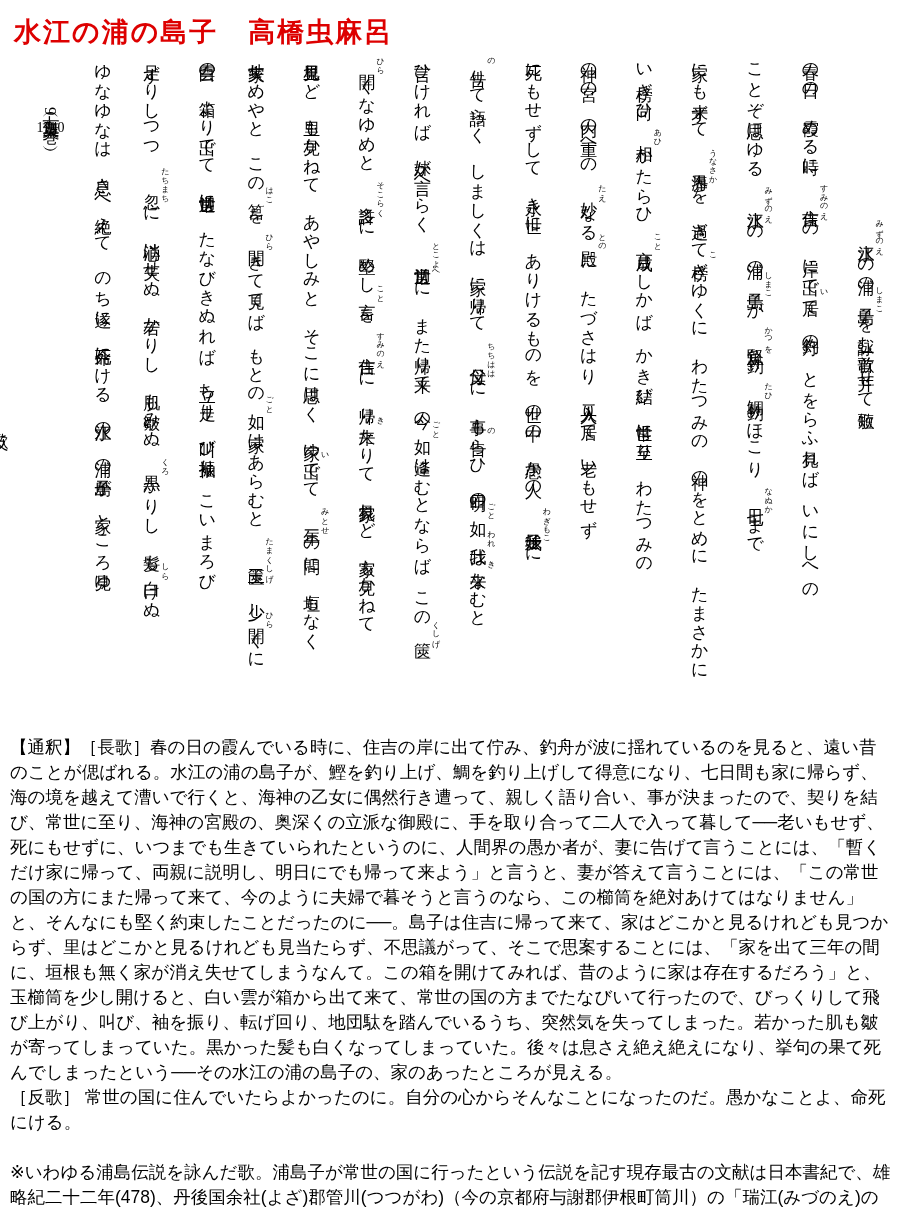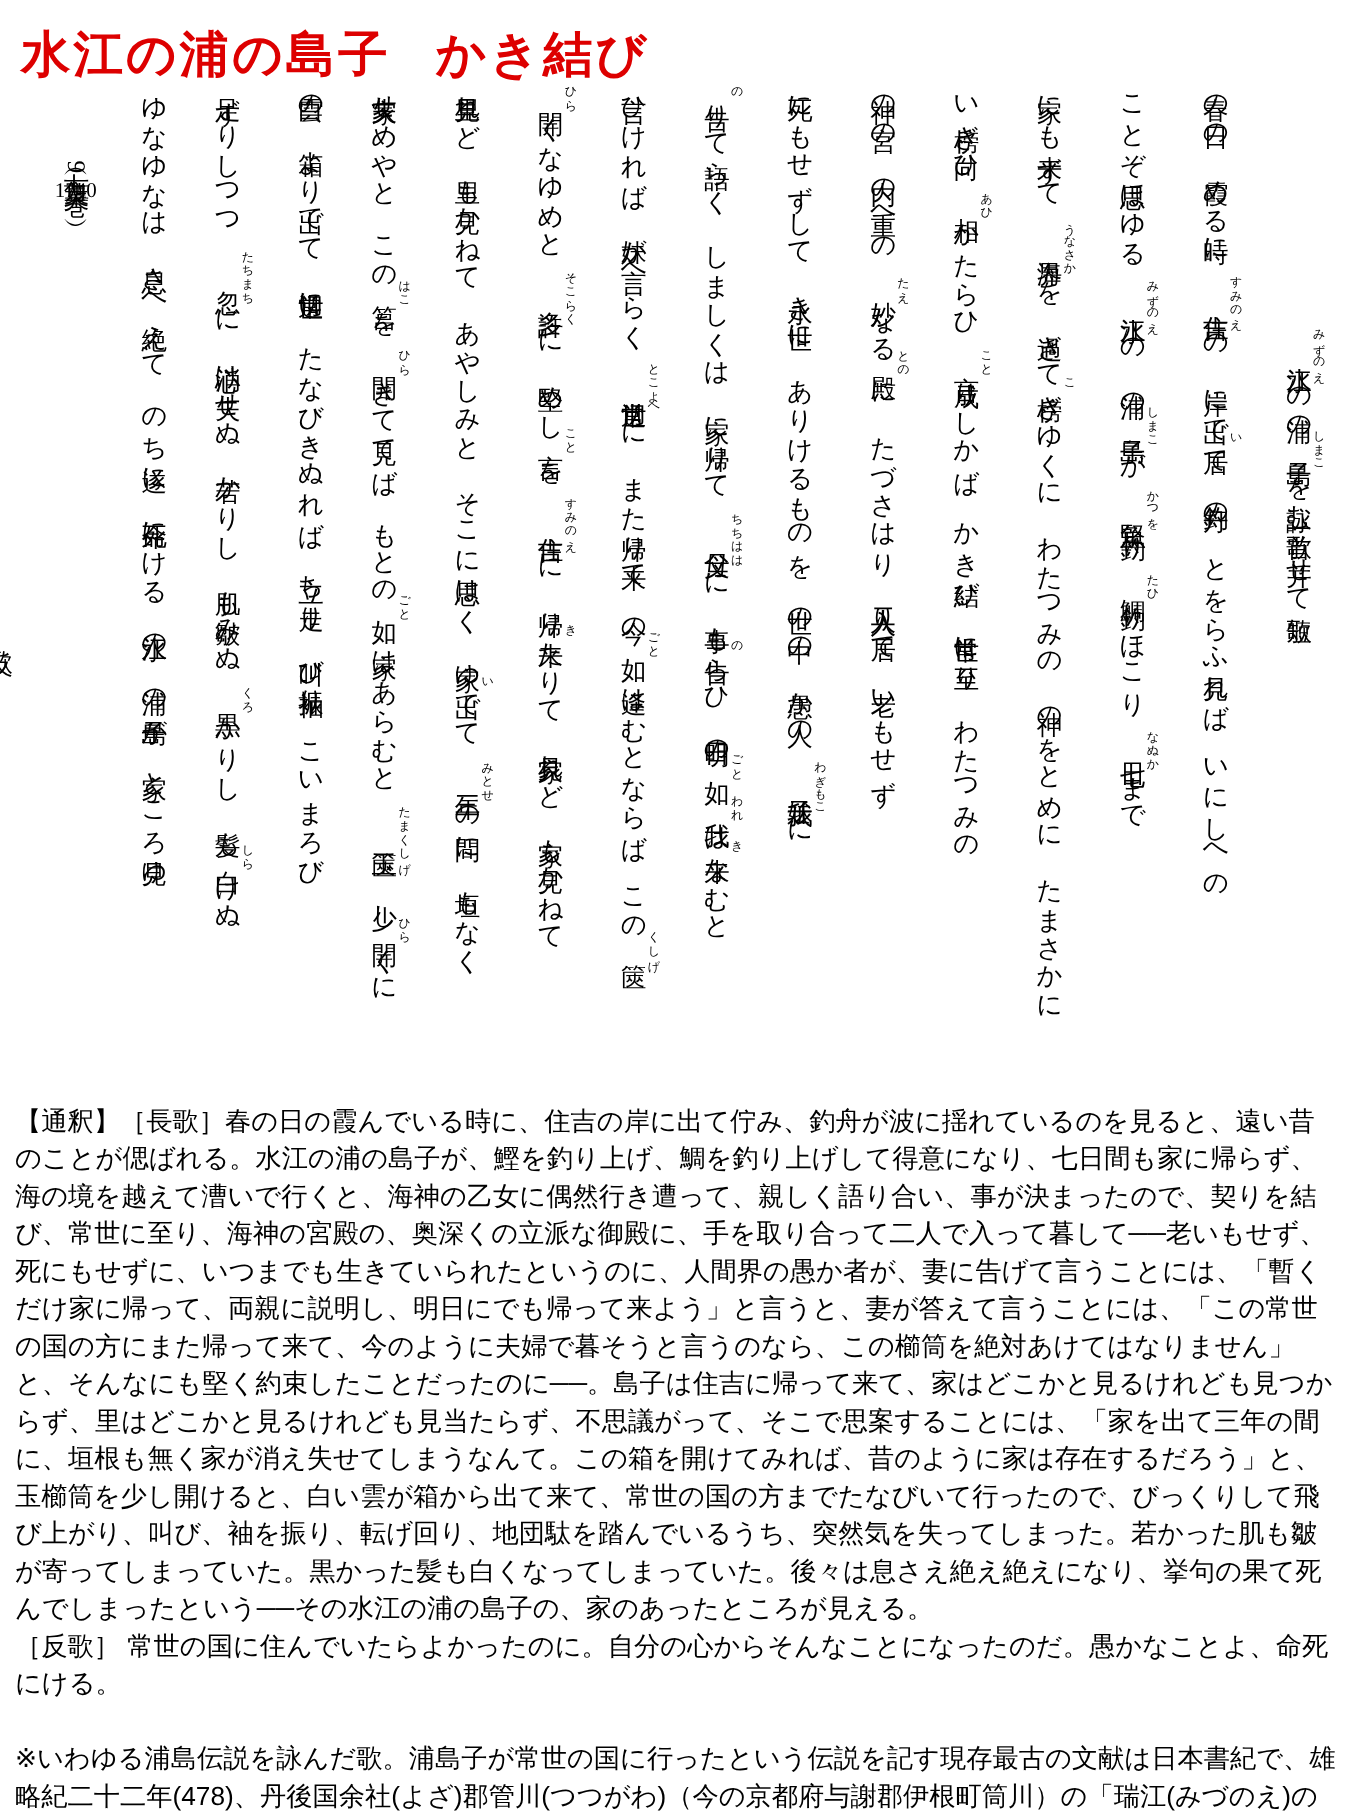--- a/index.html
+++ b/index.html
@@ -6,21 +6,21 @@
   body {
     width:901px; height:1209px; overflow:hidden;
     font-family:"Liberation Sans","DejaVu Sans",sans-serif;
     color:#000;
   }
   .page { position:relative; width:901px; height:1209px; background:#fff; }
 
   
   .title {
     position:absolute; left:14px; top:14px; margin:0;
-    font-size:33px; font-weight:bold; letter-spacing:2px;
+    font-size:27px; font-weight:bold; letter-spacing:2px;
     color:#dd0000;
     font-family:"Liberation Sans","DejaVu Sans",sans-serif;
     display:flex; gap:30px; white-space:nowrap;
   }
 
   
   .poem {
     position:absolute; top:52px; right:18px; height:690px;
     writing-mode:vertical-rl;
     font-family:"Liberation Serif","DejaVu Serif",serif;
@@ -43,21 +43,21 @@
   .notes p { margin:0; }
   .notes p.comment { margin-top:25px; }
 </style>
 </head>
 <body>
 
 <div class="page">
 
   <h1 class="title">
     <span>水江の浦の島子</span>
-    <span>かき結び</span>
+    <span>高橋虫麻呂</span>
   </h1>
 
   <div class="poem" id="poem">
       <div class="vline" style="padding-top: 162px;"><ruby>水江<rt>みずのえ</rt></ruby>の浦の<ruby>島子<rt>しまこ</rt></ruby>を詠む歌一首　并せて短歌</div>
       <div class="vline">春の日の　霞める時に　<ruby>住吉<rt>すみのえ</rt></ruby>の　岸に出で<ruby>居<rt>い</rt></ruby>て　釣舟の　とをらふ見れば　いにしへの</div>
       <div class="vline">ことぞ思ほゆる　<ruby>水江<rt>みずのえ</rt></ruby>の　浦の<ruby>島子<rt>しまこ</rt></ruby>が　<ruby>堅魚<rt>かつを</rt></ruby>釣り　<ruby>鯛<rt>たひ</rt></ruby>釣りほこり　<ruby>七日<rt>なぬか</rt></ruby>まで</div>
       <div class="vline">家にも来ずて　<ruby>海界<rt>うなさか</rt></ruby>を　過ぎて<ruby>榜<rt>こ</rt></ruby>ぎゆくに　わたつみの　神のをとめに　たまさかに</div>
       <div class="vline">い榜ぎ向ひ　<ruby>相<rt>あひ</rt></ruby>かたらひ　<ruby>言<rt>こと</rt></ruby>成りしかば　かき結び　常世に至り　わたつみの</div>
       <div class="vline">神の宮の　内の重への　<ruby>妙<rt>たえ</rt></ruby>なる<ruby>殿<rt>との</rt></ruby>に　たづさはり　二人入り居て　老いもせず</div>
       <div class="vline">死にもせずして　永き世に　ありけるものを　世の中の　愚か人の　<ruby>我妹子<rt>わぎもこ</rt></ruby>に</div>

